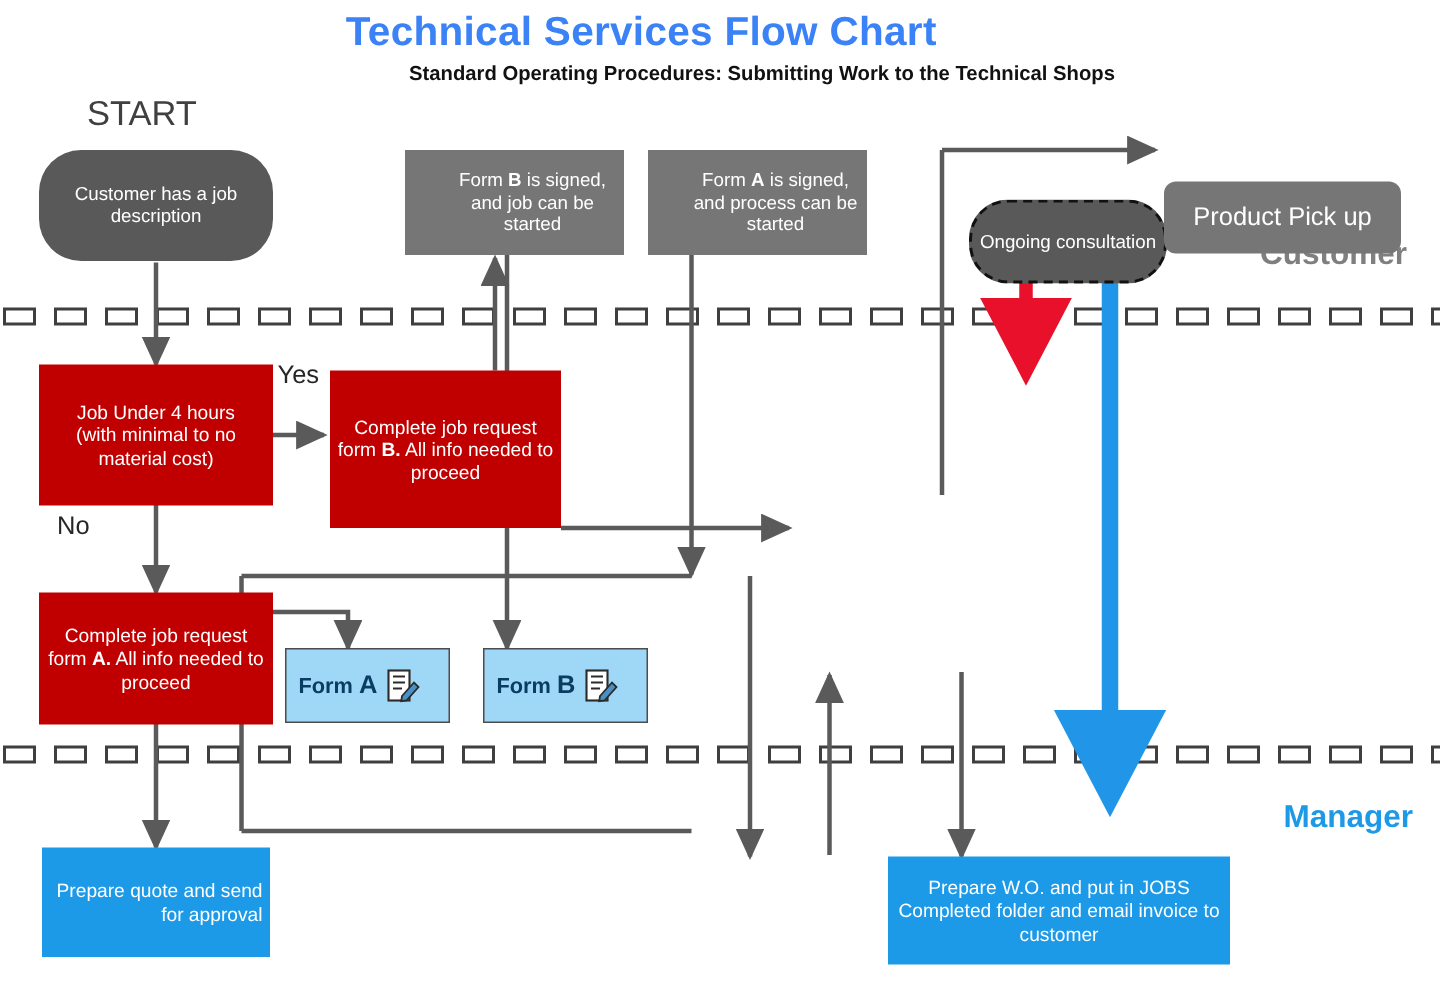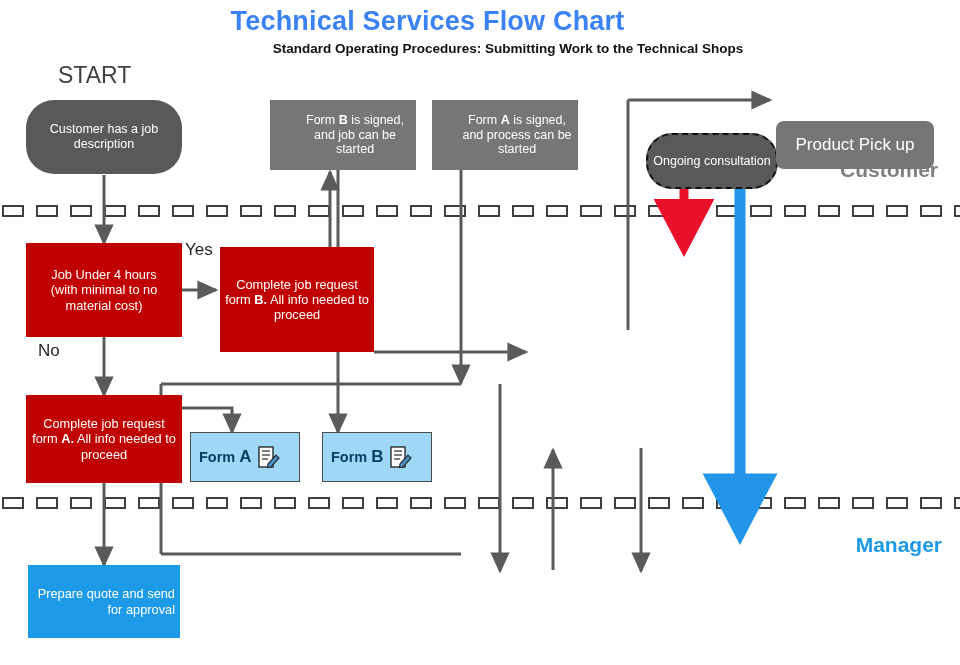--- a/index.html
+++ b/index.html
@@ -322,14 +322,17 @@
   </div>
 
   <div class="abs flow-label" id="label-yes">Yes</div>
   <div class="abs flow-label" id="label-no">No</div>
 
   <div class="abs box blue" style="left:28px; top:565px; width:152px; height:73px;text-align:right;">
     <span>Prepare quote and send for approval</span>
   </div>
 
 
+  <div class="abs box blue" style="left:592px; top:571px; width:228px; height:72px;">
+    <span>Prepare W.O. and put in JOBS Completed folder and email invoice to customer</span>
+  </div>
 
 </div>
 
 </body></html>

